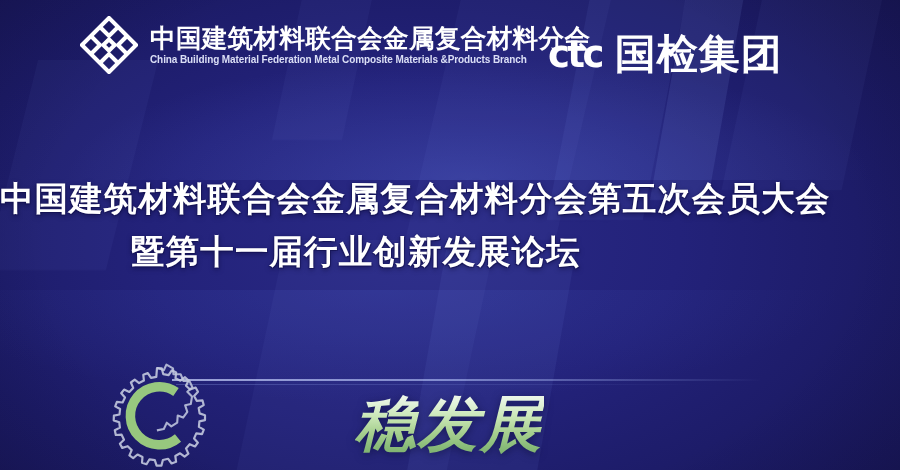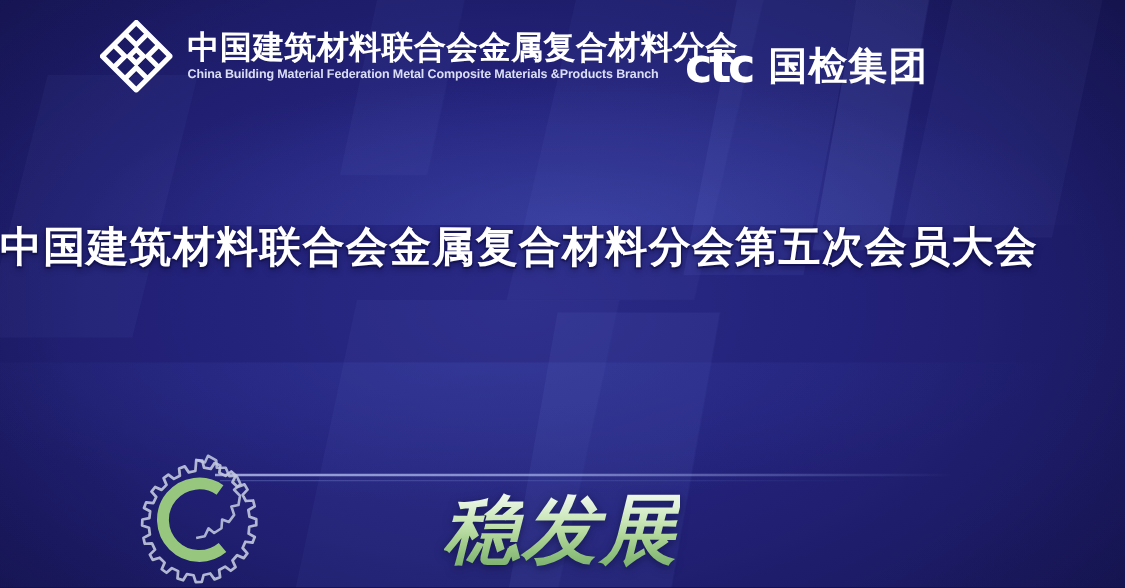--- a/index.html
+++ b/index.html
@@ -118,21 +118,21 @@
     color: #ffffff;
     font-size: 37px;
     font-weight: 900;
     letter-spacing: -2.6px;
     line-height: 1;
     font-family: "DejaVu Sans", "Liberation Sans", sans-serif;
     transform: scaleY(1.02);
   }
   .ctc-cn {
     color: #ffffff;
-    font-size: 31px;
+    font-size: 41px;
     font-weight: 700;
     letter-spacing: 1px;
     line-height: 1;
     white-space: nowrap;
   }
 
   
   .title-block {
     position: absolute;
     top: 172px;
@@ -243,20 +243,21 @@
 
     <div class="ctc-lockup">
       <div class="ctc-word">ctc</div>
       <div class="ctc-cn">国检集团</div>
     </div>
 
   </div>
 
   <div class="title-block">
     <div class="title-line">中国建筑材料联合会金属复合材料分会第五次会员大会</div>
+    <div class="title-line">暨第十一届行业创新发展论坛</div>
   </div>
 
   <div class="gear-wrap">
     <svg width="106" height="108" viewBox="0 0 106 108" aria-hidden="true">
       <g id="gearteeth" fill="none" stroke="#b9bfd9" stroke-width="2.1" stroke-linejoin="round" opacity="0.92">
         <path d="M53 6
                  L59.9 8.0 L62.4 2.6 L69.0 6.3 L69.4 12.1 L76.6 12.2 L79.5 19.0
                  L85.3 18.6 L88.4 25.3 L83.3 29.8 L88.0 34.6 L86.8 42.0 L81.1 43.2
                  L83.3 49.9 L79.1 55.6 L73.7 53.6 L73.2 60.6 L67.3 64.4 L62.8 60.7
                  L59.8 67.0 L52.9 68.4"></path>

